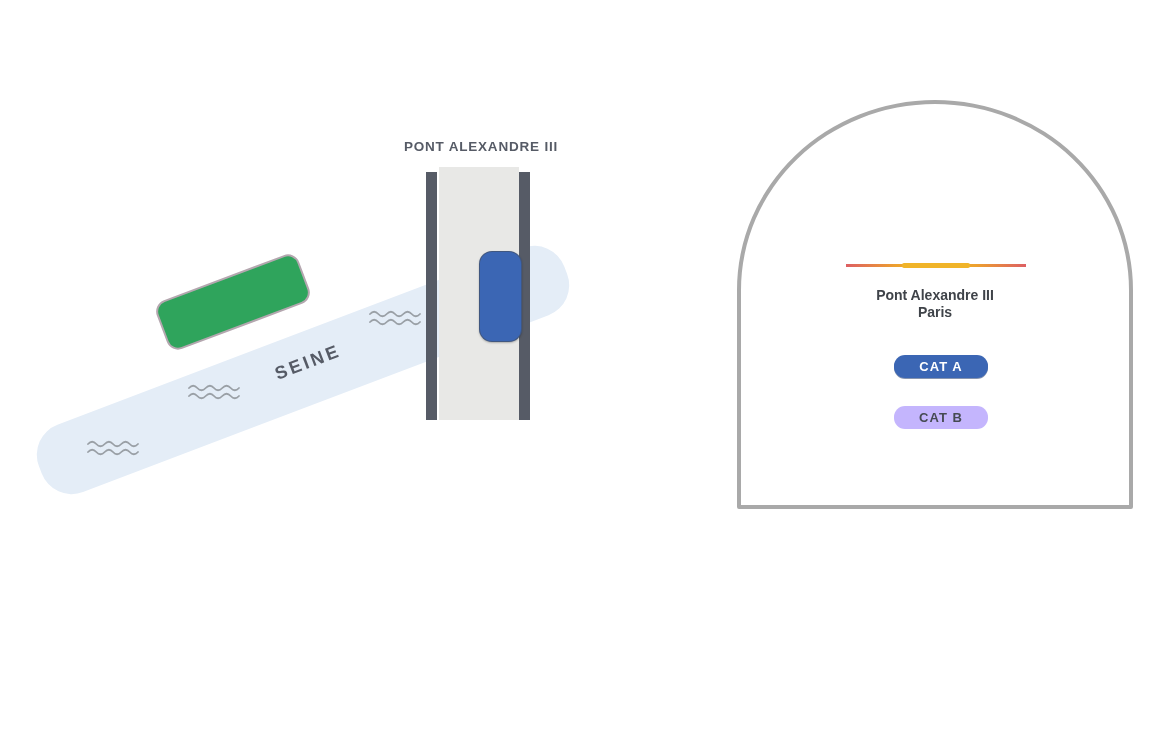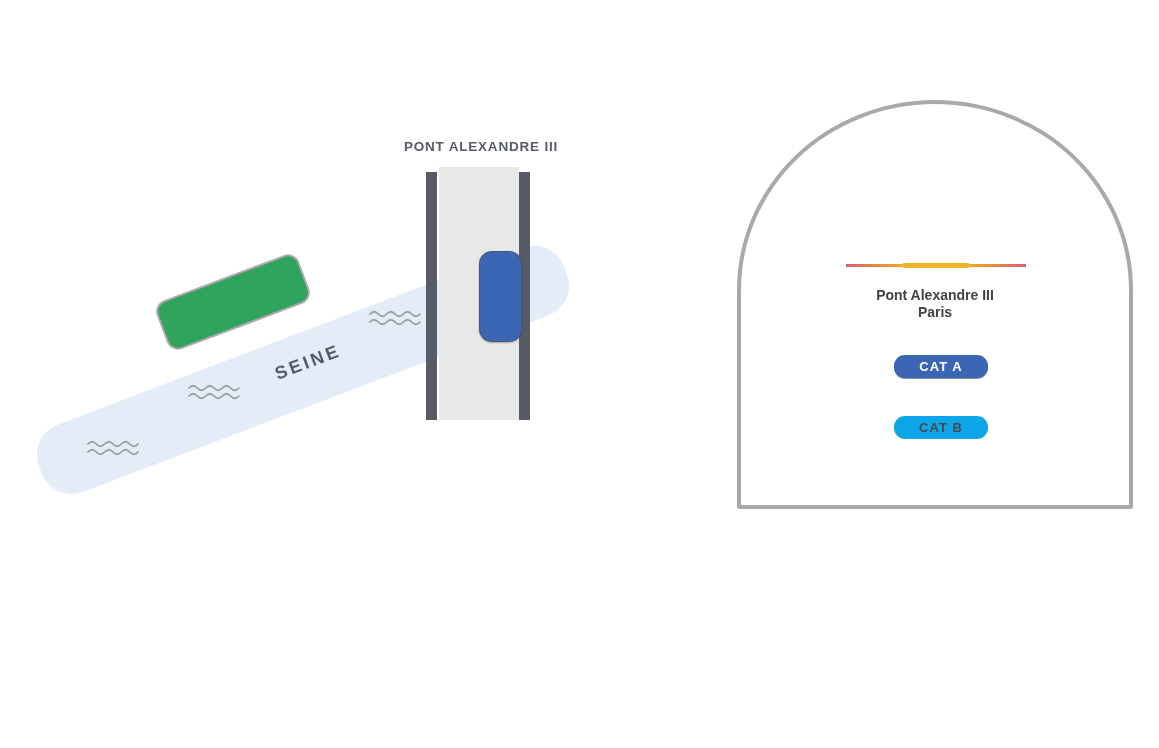--- a/index.html
+++ b/index.html
@@ -138,22 +138,22 @@
     padding: 0;
     margin-left: 16px;
   }
   .cat-a {
     top: 251px;
     background: #3b66b4;
     color: #ffffff;
     box-shadow: 0 1px 0 rgba(35,60,110,0.55);
   }
   .cat-b {
-    top: 312px;
-    background: #0ea5e9;
+    top: 302px;
+    background: #c4b5fd;
     color: #454a52;
   }
 </style>
 </head>
 <body>
 
 <div class="canvas">
 
   <div class="river-band"></div>
 

